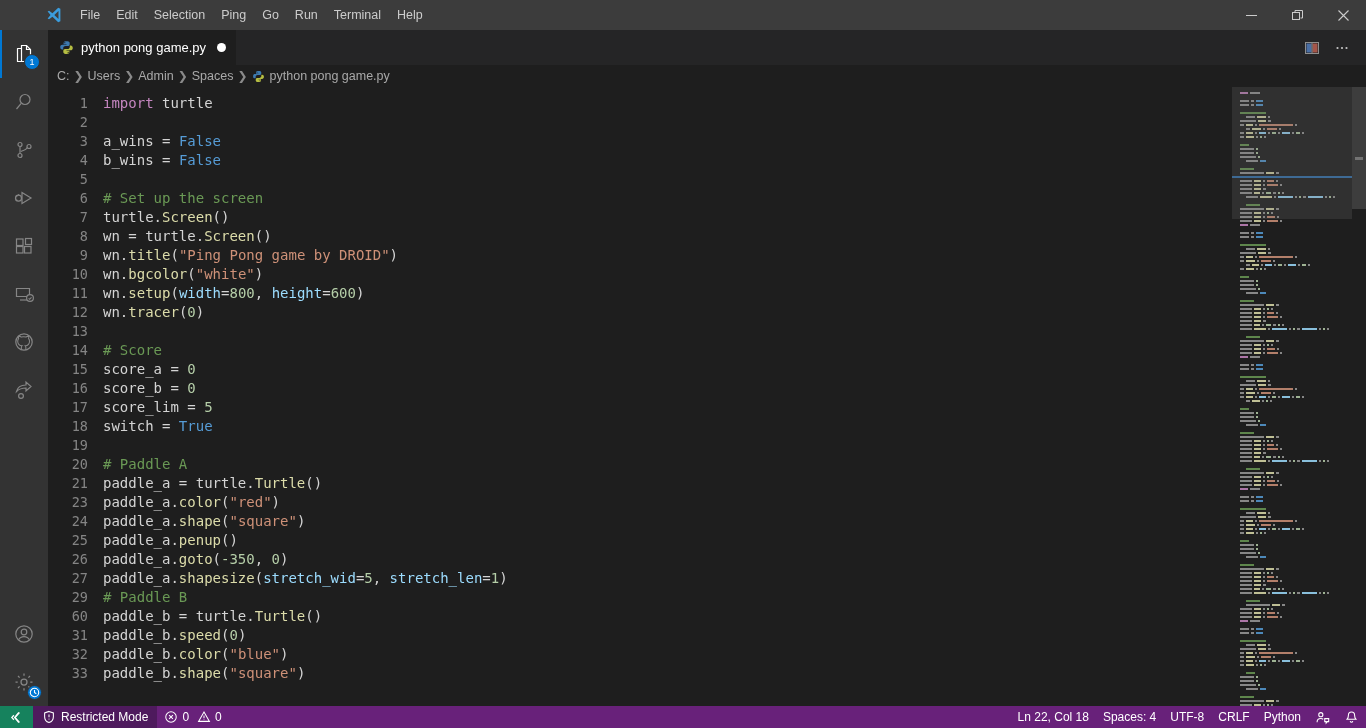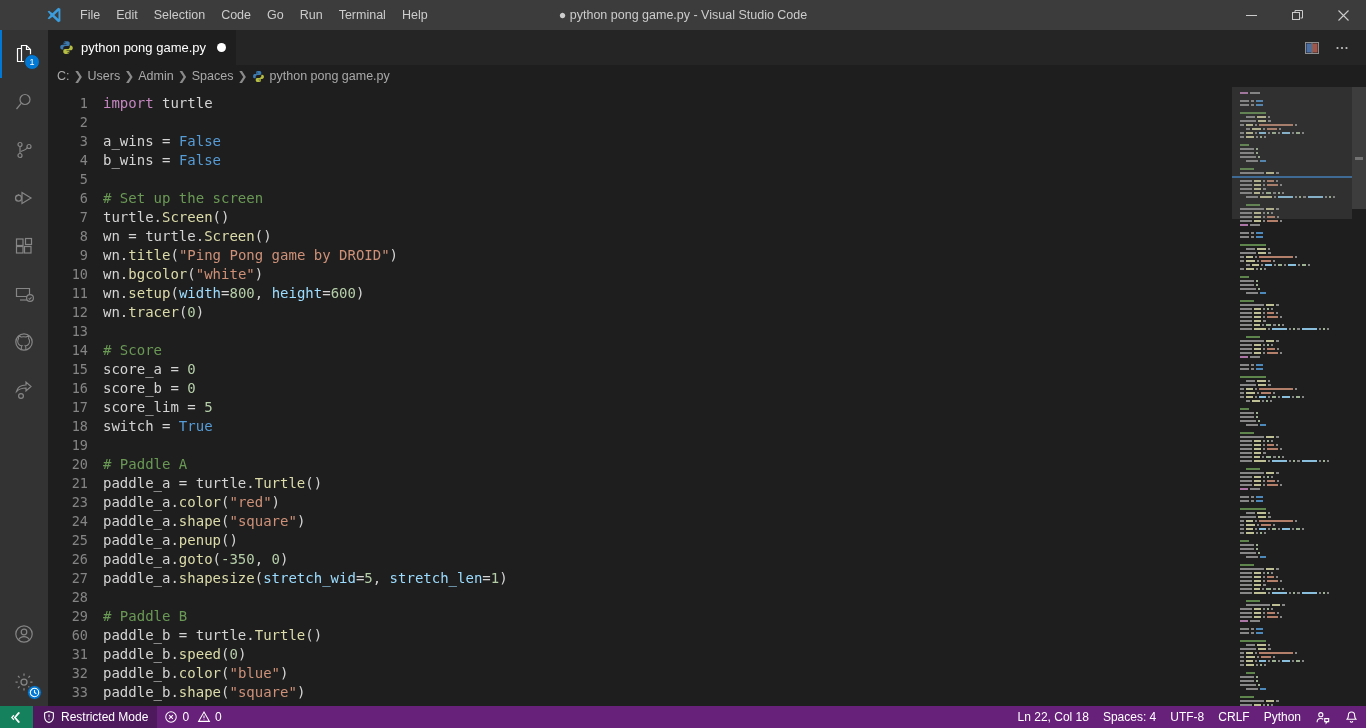--- a/index.html
+++ b/index.html
@@ -178,27 +178,26 @@
   <div class="titlebar">
     <div class="vs-logo">
       <svg width="18" height="18" viewBox="0 0 24 24">
         <path d="M17.6 2.4 9.9 9.8 5.4 6.4 3.5 7.3l3.9 4.7-3.9 4.7 1.9.9 4.5-3.4 7.7 7.4 2.9-1.4V3.8l-2.9-1.4zm.4 4.2v10.8l-5.6-5.4 5.6-5.4z" fill="#3b9ddd"></path>
       </svg>
     </div>
     <div class="menu">
       <div class="menu-item">File</div>
       <div class="menu-item">Edit</div>
       <div class="menu-item">Selection</div>
-      <div class="menu-item">Code</div>
+      <div class="menu-item">Ping</div>
       <div class="menu-item">Go</div>
       <div class="menu-item">Run</div>
       <div class="menu-item">Terminal</div>
       <div class="menu-item">Help</div>
     </div>
-    <div class="window-title">● python pong game.py - Visual Studio Code</div>
     <div class="win-ctrls">
       <div class="win-btn">
         <svg width="11" height="11" viewBox="0 0 11 11">
             <rect x="0" y="5" width="11" height="1" fill="#cccccc"></rect>
           </svg>
       </div>
       <div class="win-btn">
         <svg width="11" height="11" viewBox="0 0 11 11">
           <rect x="0.5" y="2.5" width="7" height="7" fill="none" stroke="#cccccc" stroke-width="1"></rect>
           <path d="M3 2.5V0.5h7.5V8h-2" fill="none" stroke="#cccccc" stroke-width="1"></path>
@@ -372,21 +371,20 @@
               <div class="crow"><div class="lnum">17</div><div class="ctext"><span class="t-pln">score_lim = </span><span class="t-num">5</span></div></div>
               <div class="crow"><div class="lnum">18</div><div class="ctext"><span class="t-pln">switch = </span><span class="t-blt">True</span></div></div>
               <div class="crow"><div class="lnum">19</div><div class="ctext"></div></div>
               <div class="crow"><div class="lnum">20</div><div class="ctext"><span class="t-cmt"># Paddle A</span></div></div>
               <div class="crow"><div class="lnum">21</div><div class="ctext"><span class="t-pln">paddle_a = turtle.</span><span class="t-fn">Turtle</span><span class="t-pln">()</span></div></div>
               <div class="crow"><div class="lnum">23</div><div class="ctext"><span class="t-pln">paddle_a.</span><span class="t-fn">color</span><span class="t-pln">(</span><span class="t-str">"red"</span><span class="t-pln">)</span></div></div>
               <div class="crow"><div class="lnum">24</div><div class="ctext"><span class="t-pln">paddle_a.</span><span class="t-fn">shape</span><span class="t-pln">(</span><span class="t-str">"square"</span><span class="t-pln">)</span></div></div>
               <div class="crow"><div class="lnum">25</div><div class="ctext"><span class="t-pln">paddle_a.</span><span class="t-fn">penup</span><span class="t-pln">()</span></div></div>
               <div class="crow"><div class="lnum">26</div><div class="ctext"><span class="t-pln">paddle_a.</span><span class="t-fn">goto</span><span class="t-pln">(</span><span class="t-num">-350</span><span class="t-pln">, </span><span class="t-num">0</span><span class="t-pln">)</span></div></div>
               <div class="crow"><div class="lnum">27</div><div class="ctext"><span class="t-pln">paddle_a.</span><span class="t-fn">shapesize</span><span class="t-pln">(</span><span class="t-var">stretch_wid</span><span class="t-pln">=</span><span class="t-num">5</span><span class="t-pln">, </span><span class="t-var">stretch_len</span><span class="t-pln">=</span><span class="t-num">1</span><span class="t-pln">)</span></div></div>
-              <div class="crow"><div class="lnum">28</div><div class="ctext"></div></div>
               <div class="crow"><div class="lnum">29</div><div class="ctext"><span class="t-cmt"># Paddle B</span></div></div>
               <div class="crow"><div class="lnum">60</div><div class="ctext"><span class="t-pln">paddle_b = turtle.</span><span class="t-fn">Turtle</span><span class="t-pln">()</span></div></div>
               <div class="crow"><div class="lnum">31</div><div class="ctext"><span class="t-pln">paddle_b.</span><span class="t-fn">speed</span><span class="t-pln">(</span><span class="t-num">0</span><span class="t-pln">)</span></div></div>
               <div class="crow"><div class="lnum">32</div><div class="ctext"><span class="t-pln">paddle_b.</span><span class="t-fn">color</span><span class="t-pln">(</span><span class="t-str">"blue"</span><span class="t-pln">)</span></div></div>
               <div class="crow"><div class="lnum">33</div><div class="ctext"><span class="t-pln">paddle_b.</span><span class="t-fn">shape</span><span class="t-pln">(</span><span class="t-str">"square"</span><span class="t-pln">)</span></div></div>
             </div>
         </div>
         <div class="minimap">
           <div class="mm-inner" id="mm-inner">
               <div class="mm-line">

